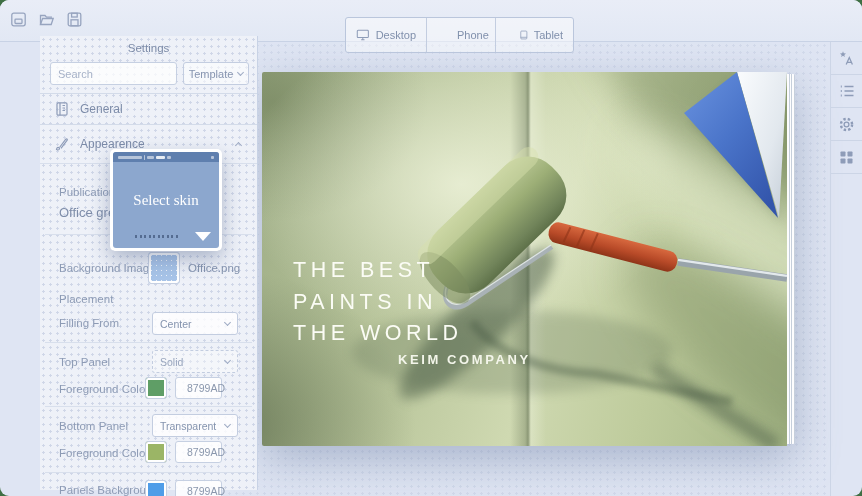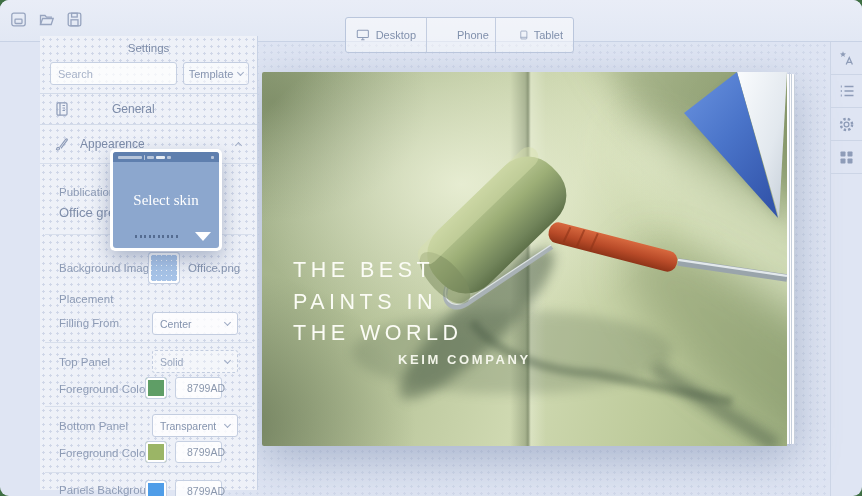--- a/index.html
+++ b/index.html
@@ -38,21 +38,21 @@
   .template-btn { position:absolute; left:143px; top:26px; width:66px; height:23px;
                   border:1px solid #c3cde0; border-radius:3px; background:rgba(255,255,255,.55);
                   display:flex; align-items:center; justify-content:center; gap:5px;
                   font-size:11px; color:#8795b0; cursor:pointer; }
   .chev { width:5px; height:5px; border-right:1.4px solid #9fabc4; border-bottom:1.4px solid #9fabc4;
           transform:rotate(45deg); margin-top:-3px; }
   .chev.up { transform:rotate(-135deg); margin-top:3px; }
   .sec-hdr { position:absolute; left:0; width:100%; display:flex; align-items:center;
              font-size:12px; color:#7c8ba8; cursor:pointer; }
   .sec-hdr svg { stroke:#8e9cb8; fill:none; stroke-width:1.2; margin:0 10px 0 14px; }
-  .hdr-general { top:57px; height:32px; border-top:1px solid #d3dbe9; border-bottom:1px solid #d3dbe9;gap:32px; }
+  .hdr-general { top:57px; height:32px; border-top:1px solid #d3dbe9; border-bottom:1px solid #d3dbe9; }
   .hdr-appearance { top:89px; height:39px; border-bottom:1px solid #d8dfec; }
   .hdr-appearance .chev { position:absolute; right:16px; }
   .f-label { position:absolute; left:19px; font-size:11.5px; color:#8d9bb5; white-space:nowrap; }
   .f-value-big { position:absolute; left:19px; font-size:13px; color:#7e8da9; }
   .divider { position:absolute; left:5px; right:5px; height:1px; background:#d8dfec; }
   .dropdown { position:absolute; left:112px; width:86px; height:23px; border:1px solid #c3cde0;
               border-radius:3px; background:rgba(255,255,255,.8); display:flex; align-items:center;
               font-size:10.5px; color:#8493ae; padding:0 7px; cursor:pointer; }
   .dropdown .chev { position:absolute; right:7px; }
   .dropdown.dashed { border-style:dashed; background:rgba(255,255,255,.35); color:#98a5bd; }

